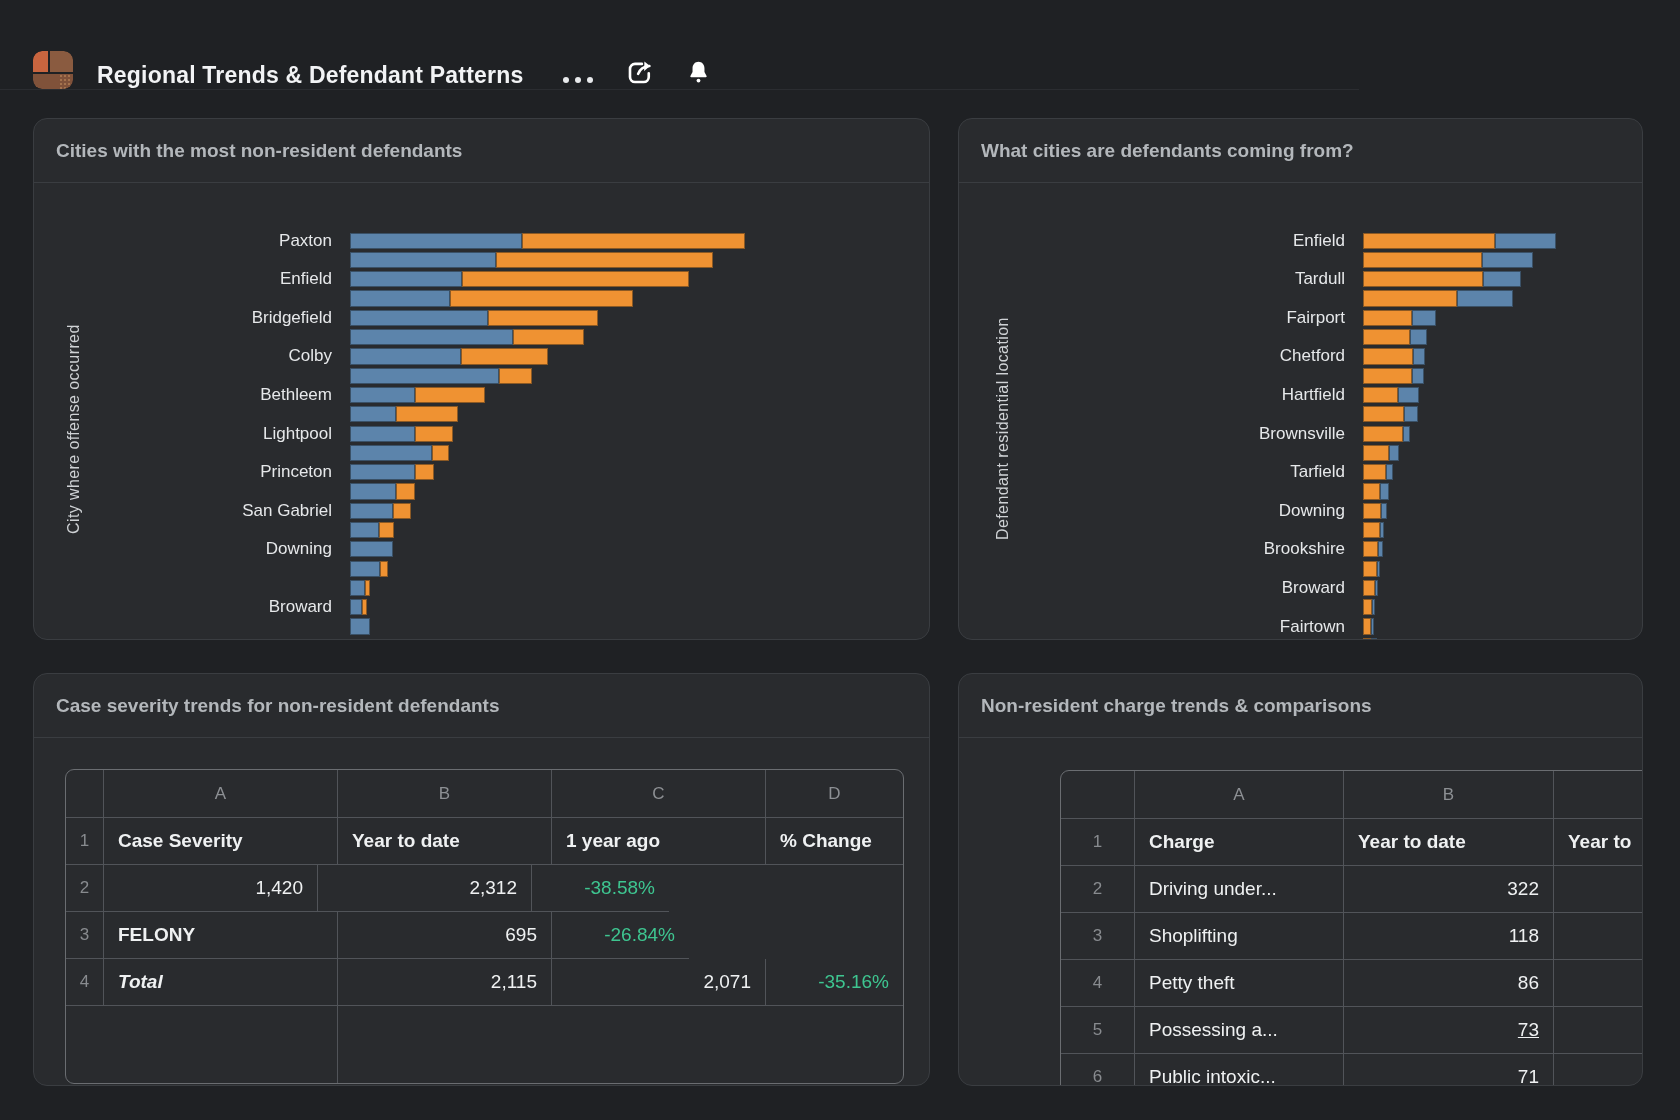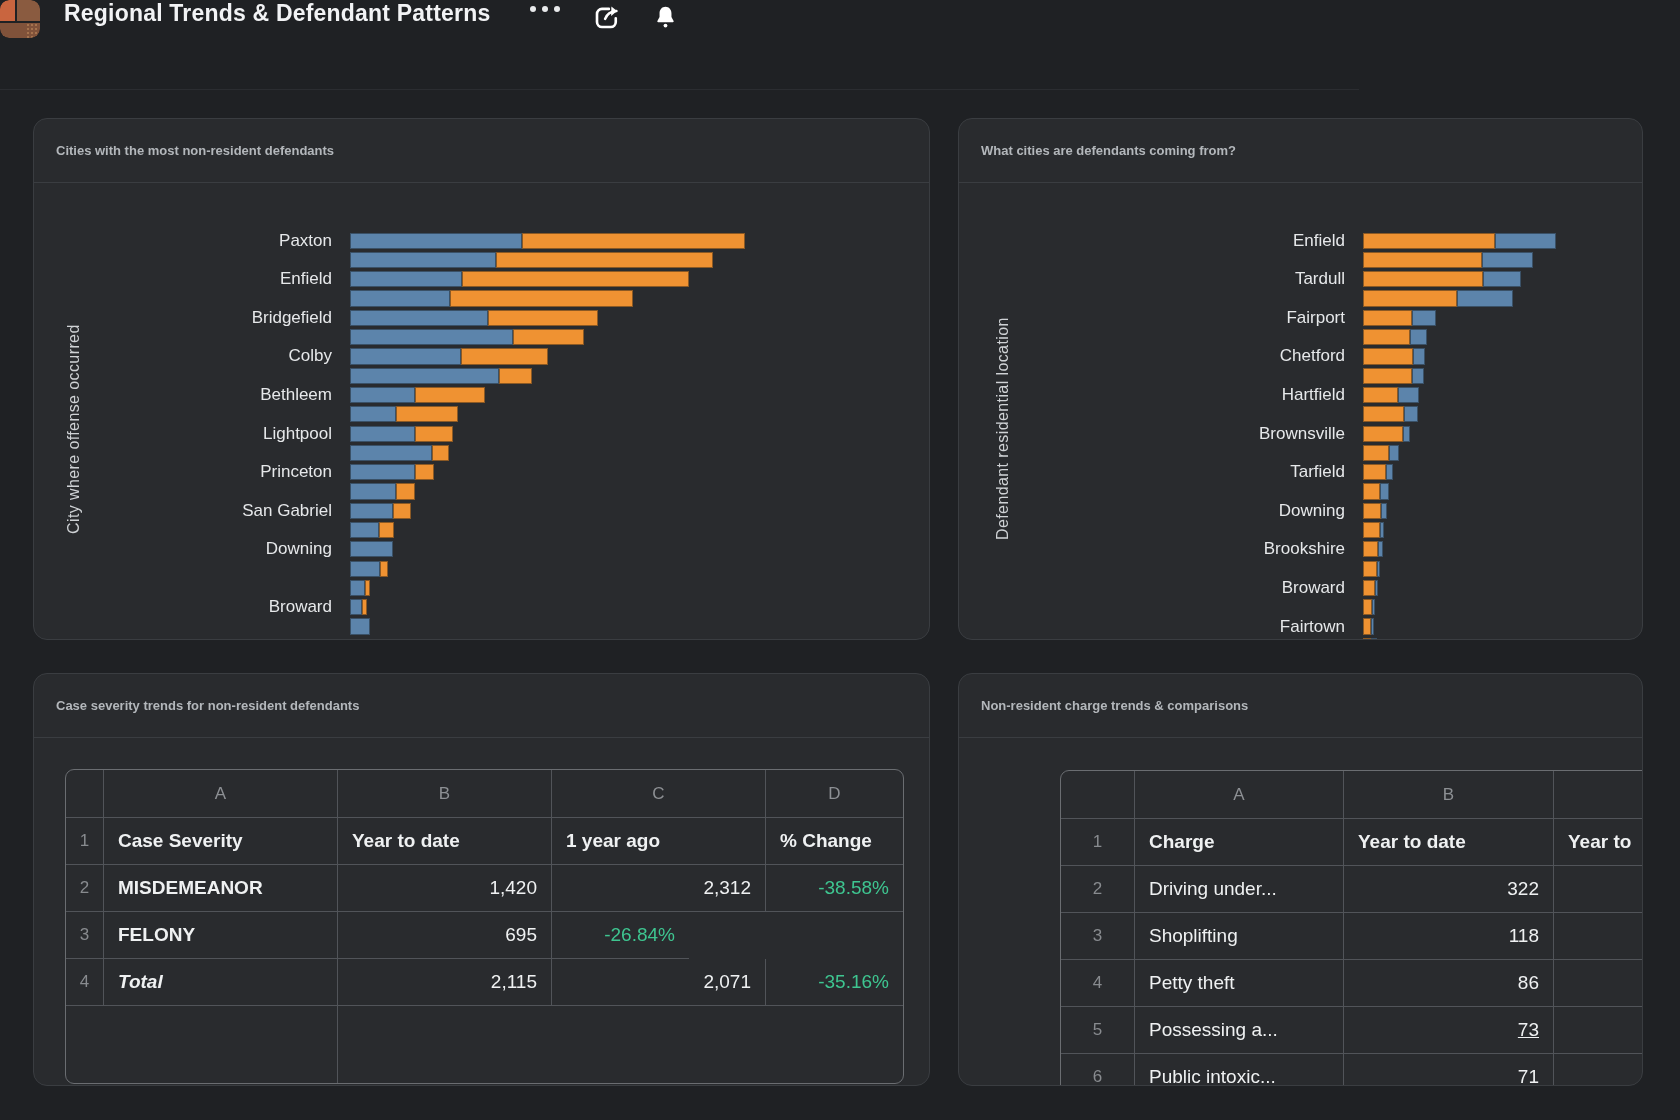--- a/index.html
+++ b/index.html
@@ -1,21 +1,21 @@
 <!DOCTYPE html>
 <html><head>
 <meta charset="utf-8">
 <style>
   html,body{margin:0;padding:0;background:#1f2124;}
   body{width:1680px;height:1120px;position:relative;overflow:hidden;
        font-family:"Liberation Sans",sans-serif;-webkit-font-smoothing:antialiased;}
 
   
   .appbar{position:absolute;left:0;top:0;width:1359px;height:90px;
-          display:flex;align-items:flex-start;box-sizing:border-box;
+          display:flex;align-items:flex-end;box-sizing:border-box;padding-left:33px;
           border-bottom:1px solid #2b2d31;}
   .logo{position:relative;width:40px;height:38px;border-radius:9px;overflow:hidden;
         background:#1f2124;flex:0 0 auto;}
   .logo .blk{position:absolute;}
   .logo .b1{left:0;top:0;width:15px;height:21px;background:#c9653f;border-top-left-radius:9px;}
   .logo .b2{left:17px;top:0;width:23px;height:21px;background:#8a5b40;border-top-right-radius:9px;}
   .logo .b3{left:0;top:23px;width:40px;height:15px;background:#80523a;
             border-bottom-left-radius:9px;border-bottom-right-radius:9px;}
   .logo .speck{position:absolute;right:1px;top:23px;width:13px;height:15px;
                background-image:radial-gradient(#a5734e 1px, transparent 1.2px);
@@ -27,21 +27,21 @@
             justify-content:center;cursor:pointer;}
 
   
   .panel{position:absolute;background:#292b2e;border:1px solid #3a3d41;border-radius:14px;
          box-sizing:border-box;overflow:hidden;}
   .p-tl{left:33px;top:118px;width:897px;height:522px;}
   .p-tr{left:958px;top:118px;width:685px;height:522px;}
   .p-bl{left:33px;top:673px;width:897px;height:413px;}
   .p-br{left:958px;top:673px;width:685px;height:413px;}
   .ptitle{height:63px;border-bottom:1px solid #3a3d41;display:flex;align-items:center;
-          padding:0 22px;font-size:13px;font-weight:600;color:#b3b7bb;}
+          padding:0 22px;font-size:19px;font-weight:600;color:#b3b7bb;}
 
   
   .axis-title{position:absolute;top:110px;bottom:10px;width:24px;
               display:flex;align-items:center;justify-content:center;
               writing-mode:vertical-rl;transform:rotate(180deg);
               font-size:16px;color:#cfd2d5;letter-spacing:.4px;}
   .p-tl .axis-title{left:28px;}
   .p-tr .axis-title{left:32px;}
   .rows{position:absolute;left:0;right:0;top:112px;}
   .crow{display:flex;align-items:center;height:19.3px;}
@@ -423,21 +423,20 @@
       </div>
       <div class="srow">
         <div class="scell rnum" style="width: 38px;">1</div>
         <div class="scell b" style="width: 234px;">Case Severity</div>
         <div class="scell b" style="width: 214px;">Year to date</div>
         <div class="scell b" style="width: 214px;">1 year ago</div>
         <div class="scell b" style="width: 137px;">% Change</div>
       </div>
       <div class="srow">
         <div class="scell rnum" style="width: 38px;">2</div>
-        <div class="scell  b" style="width: 234px;">MISDEMEANOR</div>
         <div class="scell  right" style="width: 214px;">1,420</div>
         <div class="scell  right" style="width: 214px;">2,312</div>
         <div class="scell  right green" style="width: 137px;">-38.58%</div>
       </div>
       <div class="srow">
         <div class="scell rnum" style="width: 38px;">3</div>
         <div class="scell  b" style="width: 234px;">FELONY</div>
         <div class="scell  right" style="width: 214px;">695</div>
         <div class="scell  right green" style="width: 137px;">-26.84%</div>
       </div>

